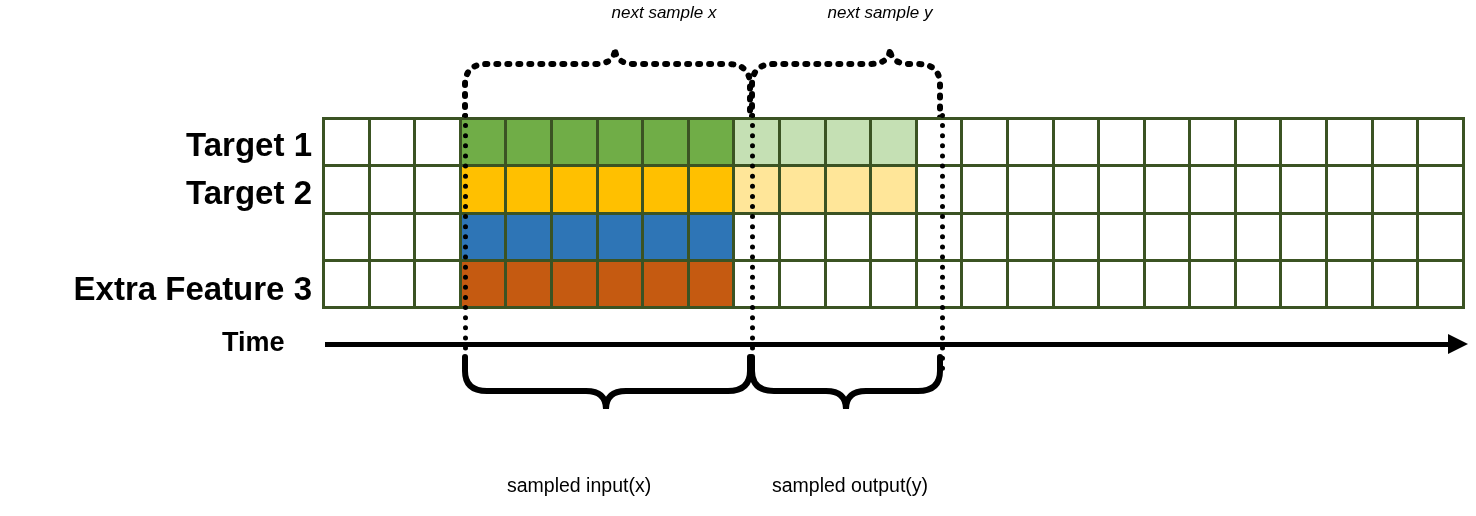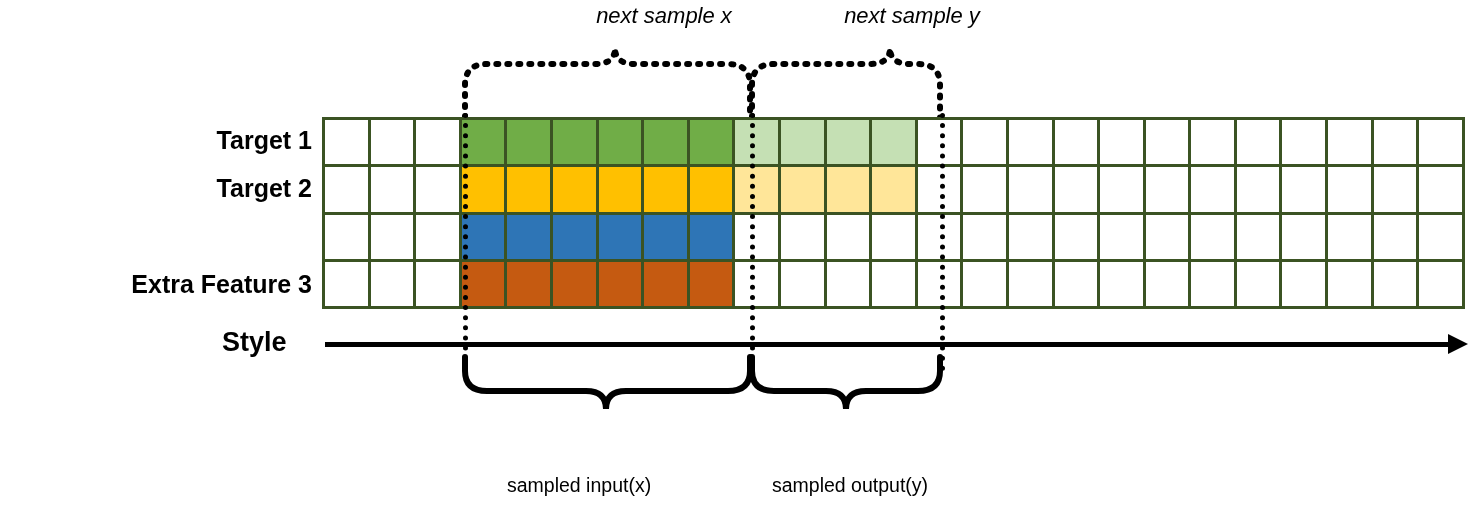--- a/index.html
+++ b/index.html
@@ -27,35 +27,35 @@
     font-size: 31px;
     font-weight: bold;
     color: #000;
     white-space: nowrap;
     letter-spacing: -0.2px;
   }
 
   
   .top-caption {
     position: absolute;
-    font-size: 22px;
+    font-size: 17px;
     font-style: italic;
     font-weight: 500;
     color: #000;
     white-space: nowrap;
     text-align: center;
   }
   #caption-next-x { left: 584px; top: 3px; width: 160px; }
-  #caption-next-y { left: 832px; top: 3px; width: 160px; }
+  #caption-next-y { left: 800px; top: 3px; width: 160px; }
 
   
   .row-label {
     position: absolute;
     right: 1164px;           
-    font-size: 25px;
+    font-size: 33px;
     font-weight: bold;
     color: #000;
     white-space: nowrap;
     text-align: right;
     line-height: 1;
   }
   #row-label-0 { top: 128px; }
   #row-label-1 { top: 176px; }
   #row-label-2 { top: 224px; }
   #row-label-3 { top: 272px; }
@@ -271,21 +271,21 @@
             <td style="background: rgb(255, 255, 255); border-color: rgb(59, 83, 35);"></td>
           </tr>
         </tbody>
     </table>
   </div>
 
   <div class="vguide" id="vguide-left"></div>
   <div class="vguide" id="vguide-mid"></div>
   <div class="vguide" id="vguide-right"></div>
 
-  <div id="time-label">Style</div>
+  <div id="time-label">Time</div>
   <div id="time-axis"></div>
   <div id="time-arrow-head"></div>
 
   <svg class="brace-svg" id="brace-bottom" viewBox="0 0 1476 80" preserveAspectRatio="none">
     <g fill="none" stroke="#000" stroke-width="6" stroke-linecap="round">
       <path d="M465,2 L465,16 Q465,36 487,36 L586,36 Q606,36 606,54 Q606,36 626,36 L728,36 Q750,36 750,16 L750,2"></path>
       <path d="M752,2 L752,16 Q752,36 774,36 L826,36 Q846,36 846,54 Q846,36 866,36 L918,36 Q940,36 940,16 L940,2"></path>
     </g>
   </svg>
 

